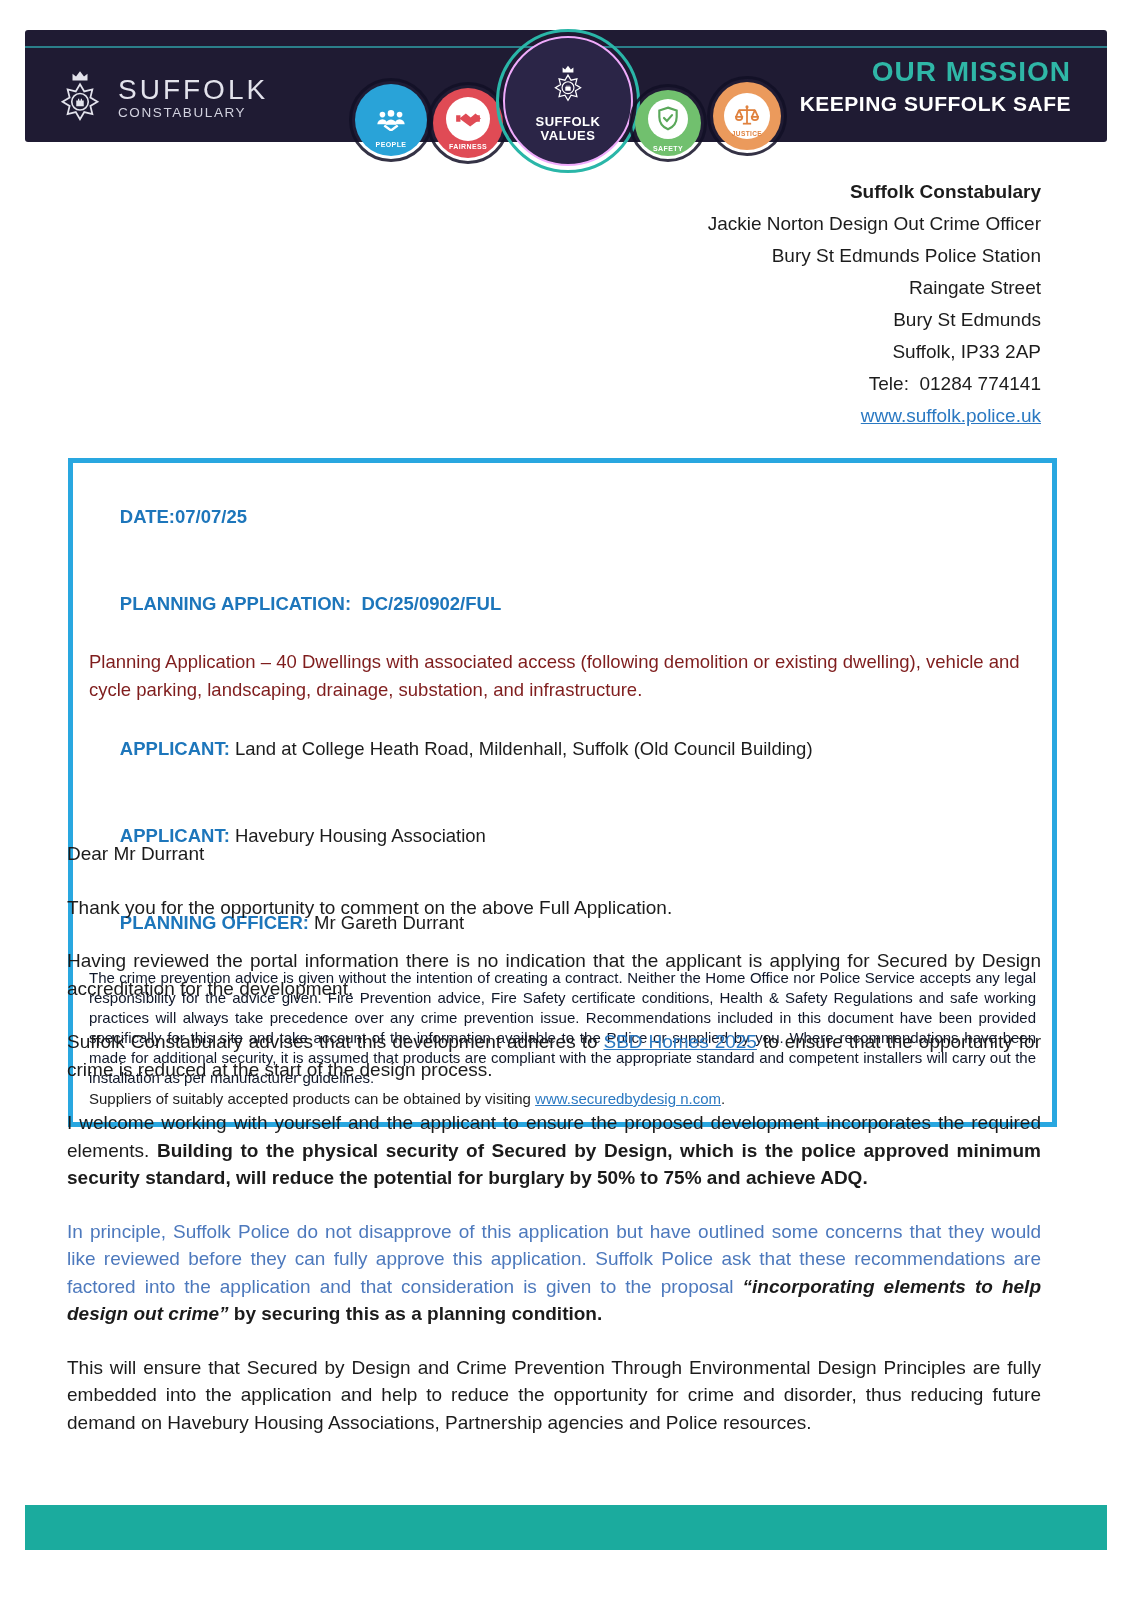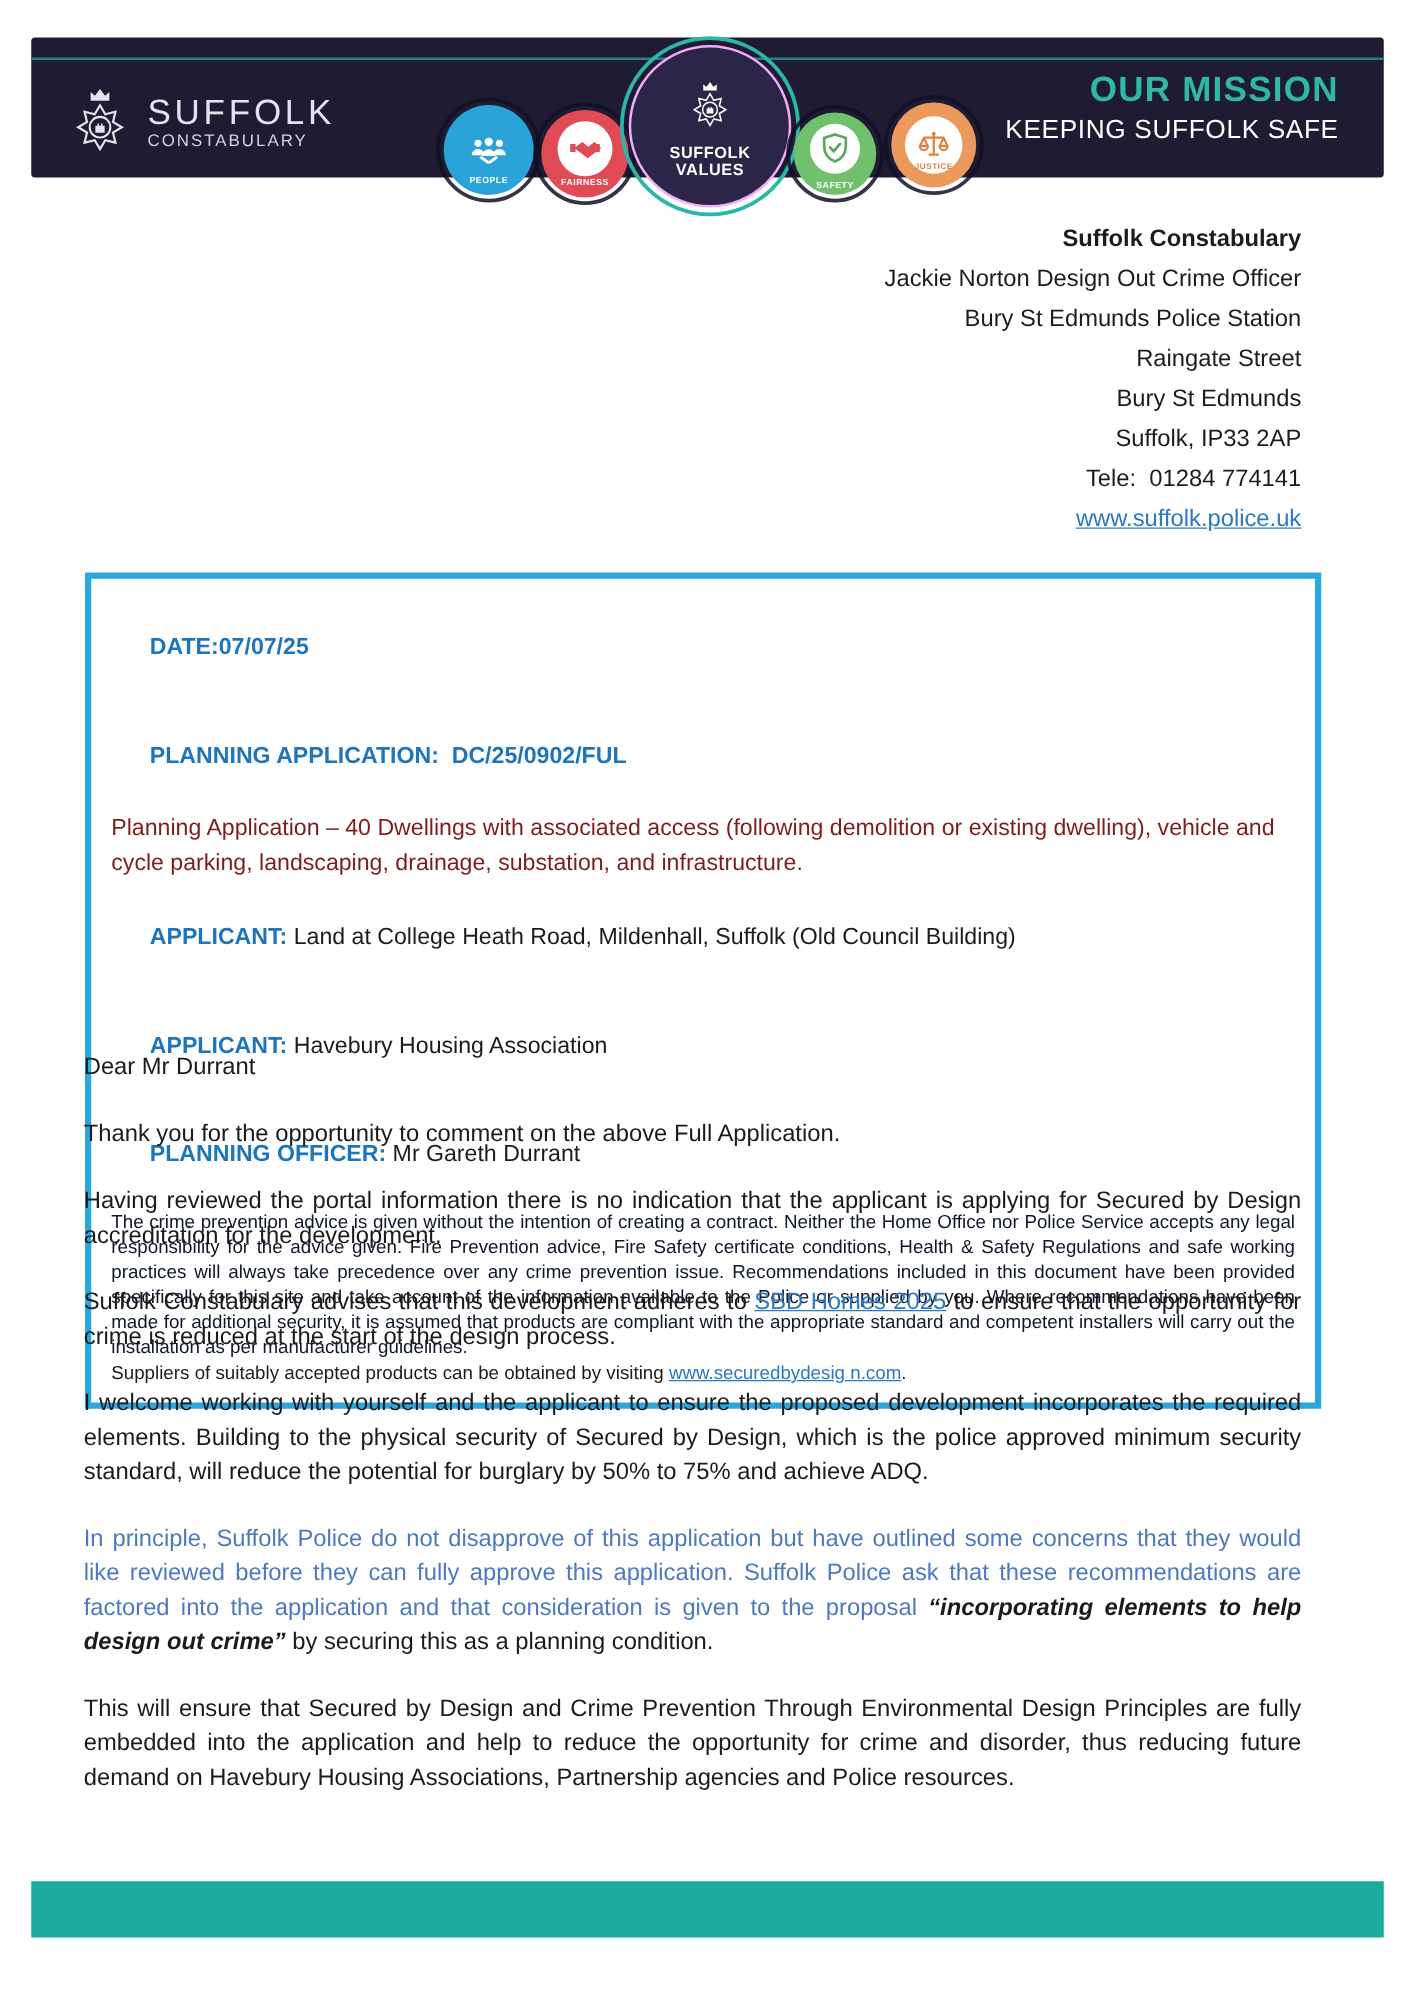--- a/index.html
+++ b/index.html
@@ -8,21 +8,21 @@
 
   
   .banner{position:absolute;left:25px;top:30px;width:1082px;height:112px;
           background:#1f1b33;border-radius:3px;}
   .banner::after{content:"";position:absolute;left:0;right:0;top:16px;height:2px;background:#2b7f8a;}
   .logo{position:absolute;left:30px;top:34px;display:flex;align-items:center;gap:13px;z-index:2;justify-content:center;}
   .logo-text .t1{font-size:28px;font-weight:300;letter-spacing:3px;color:#e3e3ec;line-height:30px;}
   .logo-text .t2{font-size:13.5px;letter-spacing:1.6px;color:#d2d2df;line-height:16px;}
   .mission{position:absolute;right:36px;top:26px;text-align:right;z-index:2;}
   .mission .m1{font-size:28px;font-weight:bold;letter-spacing:1px;color:#2fb7a7;line-height:32px;}
-  .mission .m2{font-size:21px;font-weight:normal;letter-spacing:.5px;color:#ffffff;line-height:26px;margin-top:3px;}
+  .mission .m2{font-size:21px;font-weight:bold;letter-spacing:.5px;color:#ffffff;line-height:26px;margin-top:3px;}
 
   
   .vc{position:absolute;border-radius:50%;display:flex;flex-direction:column;
       align-items:center;justify-content:center;z-index:3;}
   .vc::before{content:"";position:absolute;inset:-6px;border-radius:50%;border:3px solid rgba(18,15,38,.85);}
   .vc .clabel{position:absolute;bottom:8px;width:100%;text-align:center;
       font-size:7px;font-weight:bold;letter-spacing:.4px;color:#ffffff;}
   .vc .inner{background:#ffffff;border-radius:50%;display:flex;align-items:center;justify-content:center;}
   .vc-people{left:330px;top:54px;width:72px;height:72px;background:#29a3d8;}
   .vc-fairness{left:408px;top:58px;width:70px;height:70px;background:#e04b55;}
@@ -54,21 +54,21 @@
   .case-desc{font-size:18.5px;line-height:28px;color:#7f1d1d;margin:1px 0;}
   .disclaimer{font-size:15px;line-height:20px;text-align:justify;color:#0f172a;margin-top:2px;}
   .suppliers{font-size:15px;line-height:22px;color:#1c1c1c;}
 
   
   .letter{position:absolute;left:67px;top:840px;width:974px;font-size:19px;line-height:27.5px;}
   .letter p{margin:0 0 26px 0;}
   .letter p.just{text-align:justify;}
   .blue-text{color:#4d79bd;}
   .bi{font-weight:bold;font-style:italic;}
-  .bd{font-weight:normal;}
+  .bd{font-weight:bold;}
 
   
   .footer-bar{position:absolute;left:25px;top:1505px;width:1082px;height:45px;background:#1bab9e;}
 </style>
 </head>
 <body>
 
 <div class="page">
 
   <header class="banner">

